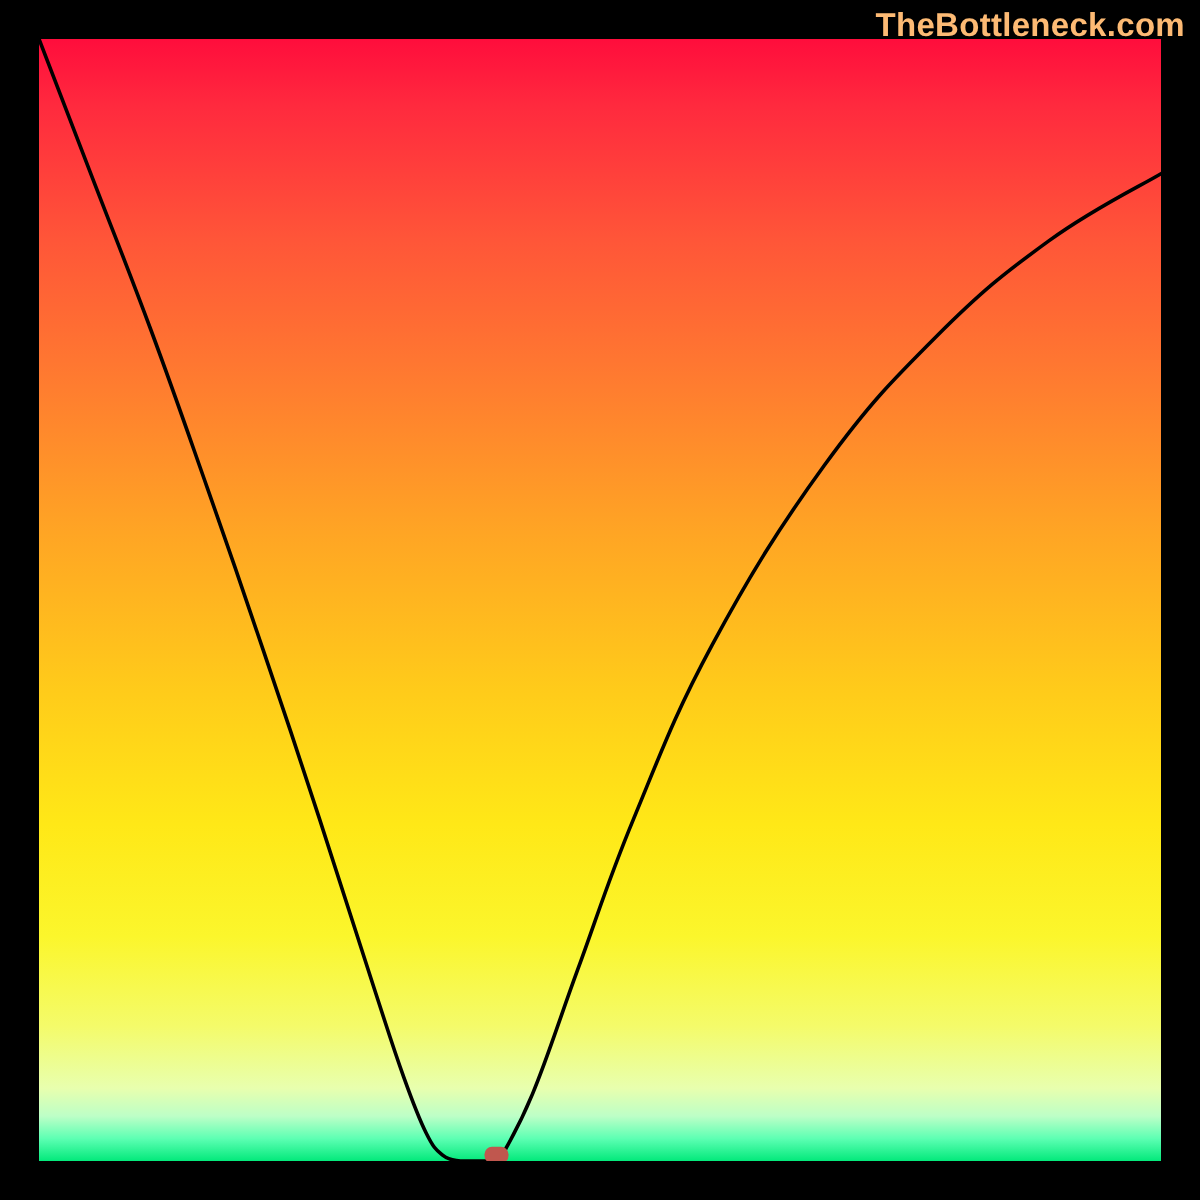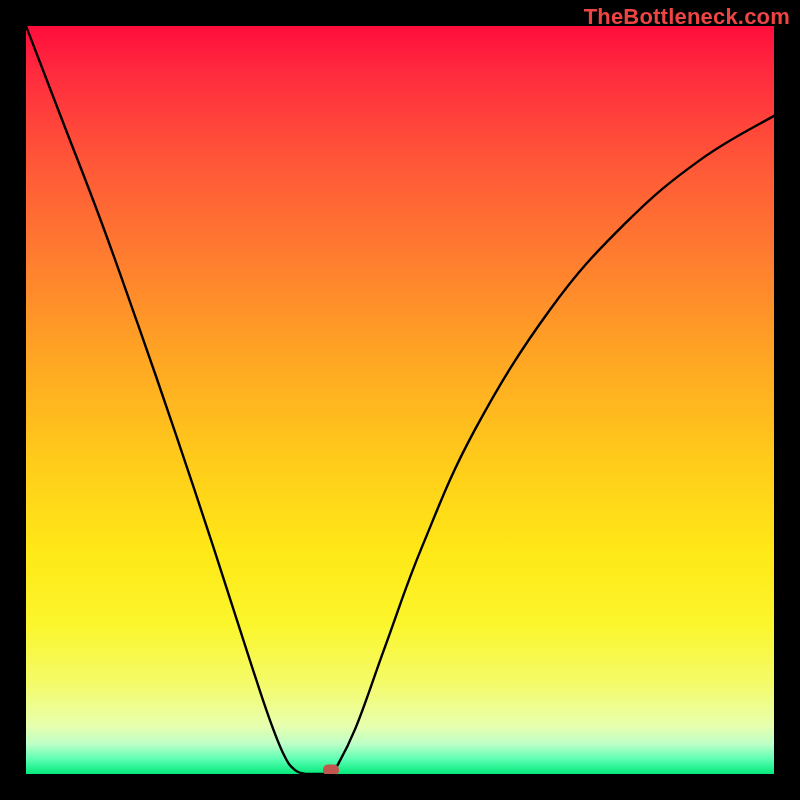--- a/index.html
+++ b/index.html
@@ -14,21 +14,21 @@
   .frame {
     position: relative;
     width: 800px;
     height: 800px;
     background: #000;
   }
   .watermark {
     position: absolute;
     top: 4px;
     right: 10px;
-    color: #ef4444;
+    color: #fdba74;
     font-size: 22px;
     font-weight: 600;
     letter-spacing: 0.2px;
     z-index: 5;
   }
   .plot-area {
     position: absolute;
     left: 26px;
     top: 26px;
     width: 748px;

